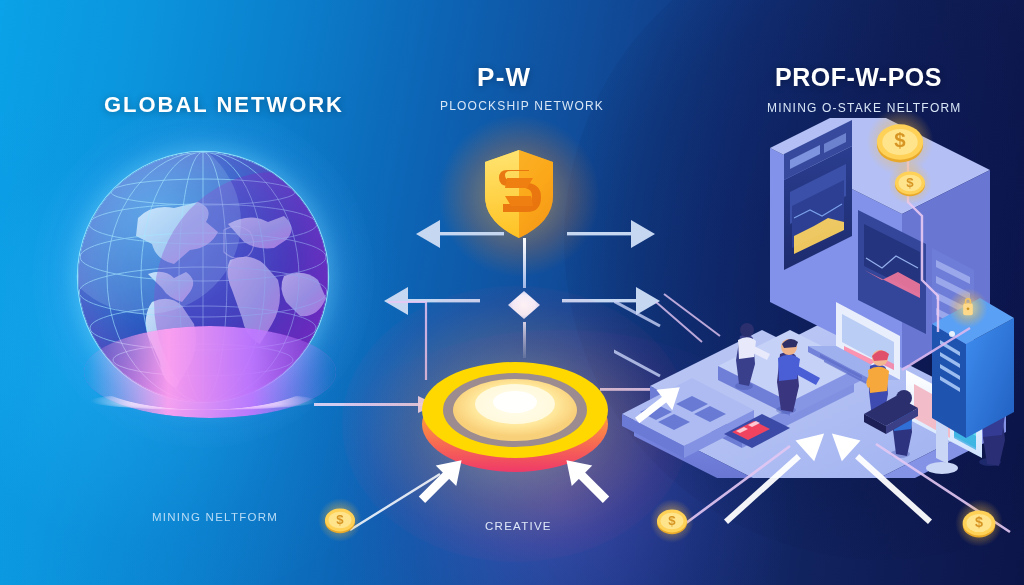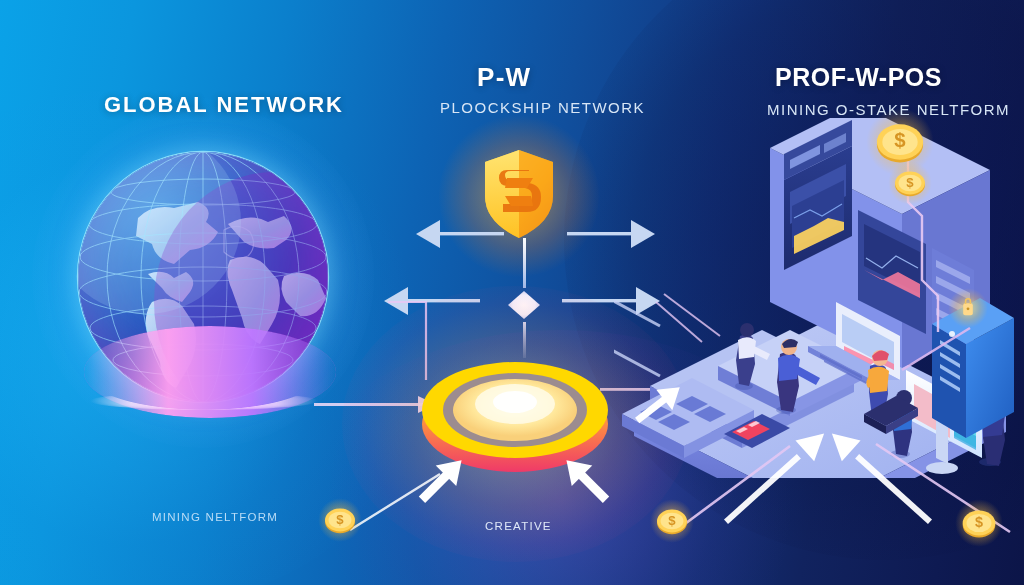--- a/index.html
+++ b/index.html
@@ -69,21 +69,21 @@
     letter-spacing: 0.05em;
   }
   .title-main-right {
     left: 775px; top: 63px;
     font-size: 25px;
     letter-spacing: 0.02em;
   }
   .subtitle {
     position: absolute;
     color: #d8e6f6;
-    font-size: 15px;
+    font-size: 12px;
     letter-spacing: 0.10em;
     white-space: nowrap;
     font-weight: normal;
   }
   .sub-center { left: 440px; top: 99px; }
   .sub-right  { left: 767px; top: 101px; }
 
   .caption {
     position: absolute;
     color: #cfe2f4;

